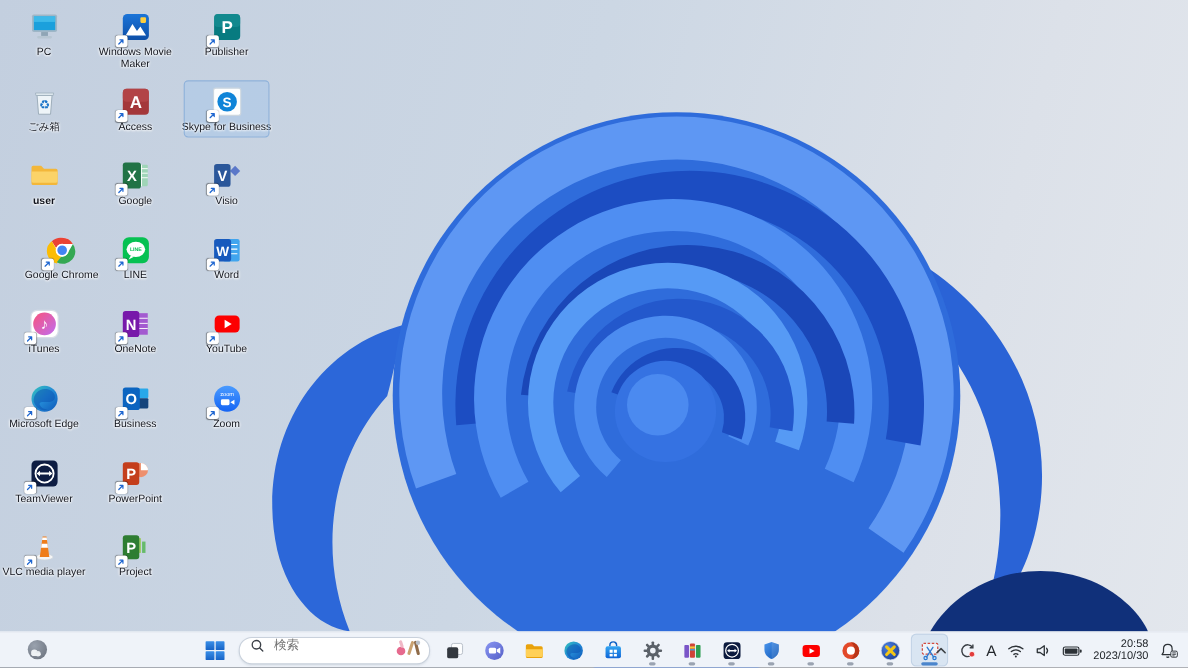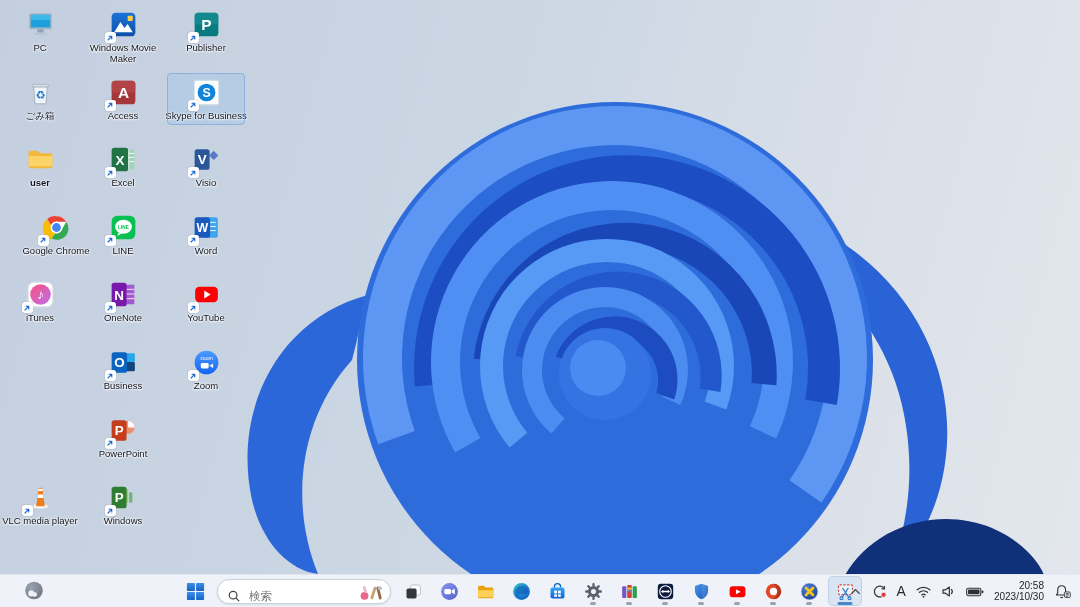--- a/index.html
+++ b/index.html
@@ -19,21 +19,21 @@
           text-shadow:0 0 2px #fff,0 0 3px rgba(255,255,255,.95),0 1px 2px rgba(255,255,255,.85);}
   
   .taskbar{position:absolute;left:0;right:0;bottom:0;height:32px;z-index:5;
            background:#eff3f9;border-top:1px solid #e3e8f0;}
   .tb-left{position:absolute;left:20px;top:0;height:100%;display:flex;align-items:center;}
   .tb-center{position:absolute;left:178px;top:0;height:100%;display:flex;align-items:center;gap:2px;}
   .tb-btn{position:relative;width:34px;height:30px;border-radius:5px;display:flex;align-items:center;justify-content:center;}
   .tb-btn.active{background:#d9e5f2;box-shadow:inset 0 0 0 1px rgba(150,175,205,.35);}
   .ind{position:absolute;bottom:1.5px;left:50%;transform:translateX(-50%);width:6px;height:2.6px;border-radius:2px;background:#9aa3b1;}
   .active .ind{width:15px;background:#4b85cc;}
-  .search{display:flex;align-items:flex-end;width:172px;height:23px;margin:0 3px;border-radius:12px;
+  .search{display:flex;align-items:flex-start;width:172px;height:23px;margin:0 3px;border-radius:12px;
           background:#fff;border:1px solid #c9d1dc;box-shadow:0 1px 2px rgba(60,80,110,.12);}
   .search .mag{margin:0 6px 0 9px;display:flex;}
   .search input{flex:1;border:none;outline:none;background:transparent;font-size:11.5px;color:#3c4148;
                 font-family:"Liberation Sans",sans-serif;min-width:10px;}
   .search .decor{margin-right:4px;display:flex;}
   .tb-right{position:absolute;right:6px;top:0;height:100%;display:flex;align-items:center;gap:4px;}
   .tray-btn{display:flex;align-items:center;justify-content:center;height:28px;padding:0 2px;border-radius:4px;}
   .ime{font-size:14px;color:#24282d;padding:0 3px;}
   .clock{text-align:right;font-size:10px;line-height:11px;color:#1c2025;padding:0 3px;}
 </style>
@@ -124,20 +124,56 @@
             <text x="16" y="20.8" font-size="13" font-family="Liberation Sans,sans-serif" font-weight="bold" fill="#fff" text-anchor="middle">♪</text>
           </svg>
           <span class="lnk">
             <svg viewBox="0 0 10 10" width="8" height="8">
               <path d="M2.5 7.5 L7 3 M3.8 2.8 h3.4 v3.4" fill="none" stroke="#1e66d0" stroke-width="1.4" stroke-linecap="round" stroke-linejoin="round"></path>
             </svg>
           </span>
         </div>
         <div class="dlabel">iTunes</div>
       </div>
+      <div class="dicon" style="left: 2px; top: 344px;">
+        <div class="dglyph">
+          <svg viewBox="0 0 32 32" width="33" height="33" xmlns="http://www.w3.org/2000/svg">
+            <defs>
+              <linearGradient id="gEd" x1="0" y1="0" x2="1" y2="1">
+                <stop offset="0" stop-color="#35c5bc"></stop>
+                <stop offset="0.5" stop-color="#2389d6"></stop>
+                <stop offset="1" stop-color="#0d57b8"></stop>
+              </linearGradient>
+            </defs>
+            <circle cx="16" cy="16" r="11.5" fill="url(#gEd)"></circle>
+            <path d="M6.5 18.5 C5.8 11.5 12 6.5 17.8 7.5 c4.8 0.8 7.8 4.2 7.3 7.7 -0.4 2.4-2.2 3.6-4.9 3.6 h-6.3 c-1.9 0-2.7 1.2-2.1 2.8 0.9 2.4 3.8 4 6.9 3.9 -5.5 1.9-10.4-1.5-12.2-7Z" fill="#0a4fb0" opacity="0.5"></path>
+          </svg>
+          <span class="lnk">
+            <svg viewBox="0 0 10 10" width="8" height="8">
+              <path d="M2.5 7.5 L7 3 M3.8 2.8 h3.4 v3.4" fill="none" stroke="#1e66d0" stroke-width="1.4" stroke-linecap="round" stroke-linejoin="round"></path>
+            </svg>
+          </span>
+        </div>
+        <div class="dlabel">Microsoft Edge</div>
+      </div>
+      <div class="dicon" style="left: 2px; top: 411.6px;">
+        <div class="dglyph">
+          <svg viewBox="0 0 32 32" width="33" height="33" xmlns="http://www.w3.org/2000/svg">
+            <rect x="4.5" y="4.5" width="23" height="23" rx="4" fill="#0d1c42"></rect>
+            <circle cx="16" cy="16" r="8" fill="none" stroke="#fff" stroke-width="1.6"></circle>
+            <path d="M9 16 l3-2.4 v1.5 h8 v-1.5 l3 2.4 -3 2.4 v-1.5 h-8 v1.5 Z" fill="#fff"></path>
+          </svg>
+          <span class="lnk">
+            <svg viewBox="0 0 10 10" width="8" height="8">
+              <path d="M2.5 7.5 L7 3 M3.8 2.8 h3.4 v3.4" fill="none" stroke="#1e66d0" stroke-width="1.4" stroke-linecap="round" stroke-linejoin="round"></path>
+            </svg>
+          </span>
+        </div>
+        <div class="dlabel">TeamViewer</div>
+      </div>
       <div class="dicon" style="left: 85px; top: 6px;">
         <div class="dglyph">
           <svg viewBox="0 0 32 32" width="33" height="33" xmlns="http://www.w3.org/2000/svg">
             <defs>
               <linearGradient id="gMM" x1="0" y1="0" x2="0" y2="1">
                 <stop offset="0" stop-color="#1b74d8"></stop>
                 <stop offset="1" stop-color="#0d4fa8"></stop>
               </linearGradient>
             </defs>
             <rect x="4.5" y="4.5" width="23" height="23" rx="4" fill="url(#gMM)"></rect>
@@ -190,21 +226,21 @@
             <path d="M16 10 h10.5 M16 14 h10.5 M16 18 h10.5 M21 6.5 v19" stroke="#fff" stroke-width="0.8"></path>
             <rect x="4.5" y="4.5" width="16" height="23" rx="2.5" fill="#217346"></rect>
             <text x="12.5" y="21" font-size="13" font-family="Liberation Sans,sans-serif" font-weight="bold" fill="#fff" text-anchor="middle">X</text>
           </svg>
           <span class="lnk">
             <svg viewBox="0 0 10 10" width="8" height="8">
               <path d="M2.5 7.5 L7 3 M3.8 2.8 h3.4 v3.4" fill="none" stroke="#1e66d0" stroke-width="1.4" stroke-linecap="round" stroke-linejoin="round"></path>
             </svg>
           </span>
         </div>
-        <div class="dlabel">Excel</div>
+        <div class="dlabel">Google</div>
       </div>
       <div class="dicon" style="left: 85px; top: 208.8px;">
         <div class="dglyph">
           <svg viewBox="0 0 32 32" width="33" height="33" xmlns="http://www.w3.org/2000/svg">
             <rect x="4.5" y="4.5" width="23" height="23" rx="5.5" fill="#06c152"></rect>
             <ellipse cx="16" cy="15.2" rx="8.2" ry="6.8" fill="#fff"></ellipse>
             <path d="M11.5 20.8 l-1.8 3.4 4.6-2.4Z" fill="#fff"></path>
             <text x="16" y="17" font-size="4.6" font-family="Liberation Sans,sans-serif" font-weight="bold" fill="#06c152" text-anchor="middle">LINE</text>
           </svg>
           <span class="lnk">
@@ -270,21 +306,21 @@
             <rect x="21.5" y="11" width="3" height="10" fill="#66bb6a"></rect>
             <rect x="4.5" y="5.5" width="14.5" height="21" rx="2.5" fill="#2e7d32"></rect>
             <text x="11.8" y="20.8" font-size="13" font-family="Liberation Sans,sans-serif" font-weight="bold" fill="#fff" text-anchor="middle">P</text>
           </svg>
           <span class="lnk">
             <svg viewBox="0 0 10 10" width="8" height="8">
               <path d="M2.5 7.5 L7 3 M3.8 2.8 h3.4 v3.4" fill="none" stroke="#1e66d0" stroke-width="1.4" stroke-linecap="round" stroke-linejoin="round"></path>
             </svg>
           </span>
         </div>
-        <div class="dlabel">Windows</div>
+        <div class="dlabel">Project</div>
       </div>
       <div class="dicon" style="left: 168px; top: 6px;">
         <div class="dglyph">
           <svg viewBox="0 0 32 32" width="33" height="33" xmlns="http://www.w3.org/2000/svg">
             <rect x="4.5" y="4.5" width="23" height="23" rx="3.5" fill="#077b80"></rect>
             <rect x="4.5" y="4.5" width="23" height="11.5" rx="3.5" fill="#1b9298" opacity="0.6"></rect>
             <text x="16" y="21.5" font-size="15" font-family="Liberation Sans,sans-serif" font-weight="bold" fill="#fff" text-anchor="middle">P</text>
           </svg>
           <span class="lnk">
             <svg viewBox="0 0 10 10" width="8" height="8">

